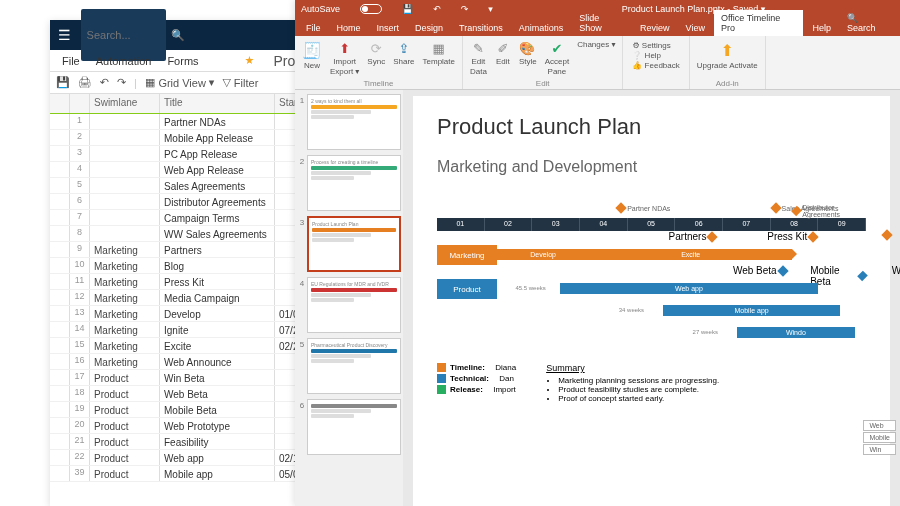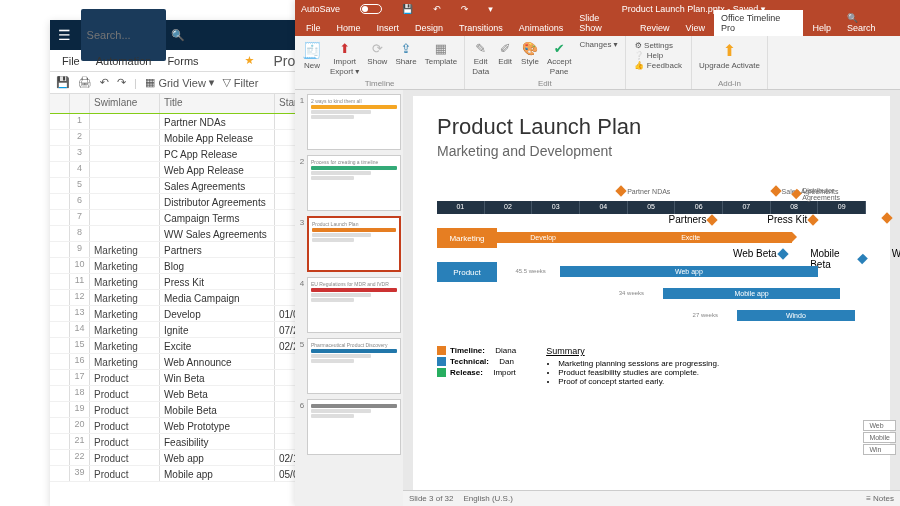--- a/index.html
+++ b/index.html
@@ -50,21 +50,21 @@
 .pp-body{display:flex;height:416px}
 .thumbs{width:108px;background:#f0f0f0;overflow:hidden;padding:4px 2px}
 .th{display:flex;margin-bottom:5px}
 .tn{width:10px;font-size:8px;color:#777;padding-top:2px;text-align:center}
 .tp{flex:1;height:56px;background:#fff;border:1px solid #ccc;padding:3px;font-size:5px;color:#888}
 .th.sel .tp{border:2px solid #c43e1c}
 .tp .bar{height:4px;margin:1px 0;border-radius:1px}
 .slide{flex:1;background:#e8e8e8;display:flex;flex-direction:column}
 .sld{flex:1;background:#fff;margin:6px 10px 0;padding:18px 24px;font-size:10px}
 .sld h1{font-size:22px;color:#333;font-weight:400}
-.sld h2{font-size:14px;color:#666;font-weight:400;margin-top:3px}
+.sld h2{font-size:16px;color:#666;font-weight:400;margin-top:18px}
 .tl{margin-top:28px;position:relative}
 .tl-top{height:14px;position:relative;font-size:7px;color:#666}
 .mk{position:absolute;display:flex;align-items:center;gap:2px}
 .dm{width:8px;height:8px;transform:rotate(45deg)}
 .mths{height:13px;background:#234;display:flex;color:#fff;font-size:7px}
 .mths span{flex:1;text-align:center;padding-top:2px;border-right:1px solid #456}
 .tlrow{display:flex;height:20px;margin-top:2px}
 .lane{width:60px;color:#fff;font-size:8px;display:flex;align-items:center;justify-content:center}
 .lane.m{background:#e67e22}
 .lane.p{background:#2980b9}
@@ -318,21 +318,21 @@
             <span class="rb-ic lg" style="color:#3a8">🧾</span>
             <span>New</span>
           </div>
         <div class="rb">
             <span class="rb-ic" style="color:#c33">⬆</span>
             <span>Import</span>
             <span>Export ▾</span>
           </div>
         <div class="rb">
             <span class="rb-ic" style="color:#bbb">⟳</span>
-            <span>Show</span>
+            <span>Sync</span>
           </div>
         <div class="rb">
             <span class="rb-ic" style="color:#27a">⇪</span>
             <span>Share</span>
           </div>
         <div class="rb">
             <span class="rb-ic" style="color:#888">▦</span>
             <span>Template</span>
           </div>
       </div>
@@ -488,20 +488,15 @@
               <li>Proof of concept started early.</li>
             </ul>
           </div>
         </div>
         <div class="crn" id="crn">
             <div>Web</div>
             <div>Mobile</div>
             <div>Win</div>
           </div>
       </div>
-      <div class="sb">
-        <span>Slide 3 of 32</span>
-        <span style="margin-left:10px">English (U.S.)</span>
-        <span class="nts">≡ <span>Notes</span></span>
-      </div>
     </div>
   </div>
 </div>
 
 </body></html>

